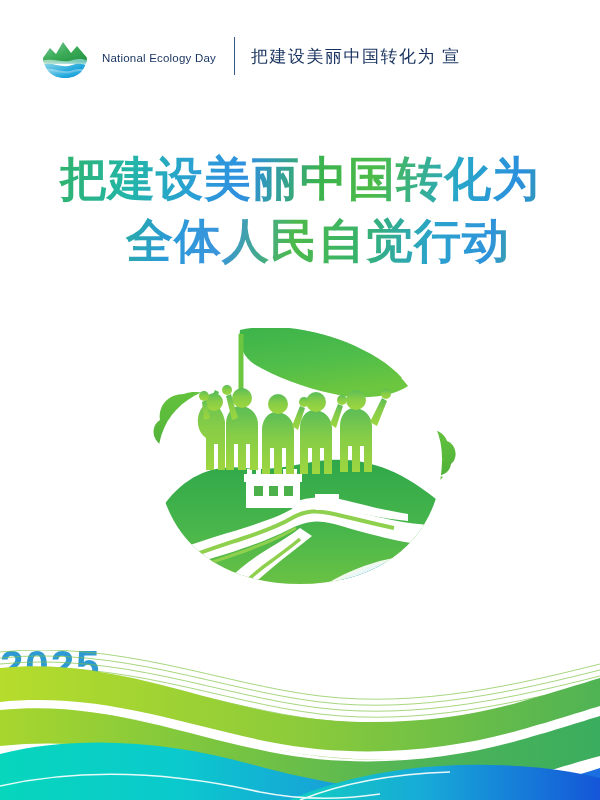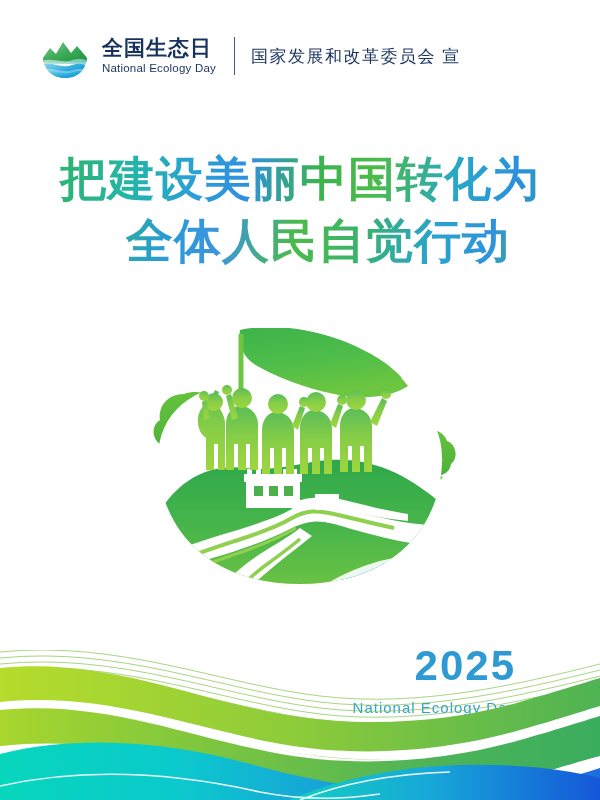--- a/index.html
+++ b/index.html
@@ -124,21 +124,21 @@
     width: 320px;
     height: 290px;
   }
 
   
   .year-block {
     position: absolute;
     left: 0;
     top: 645px;
     width: 516px;
-    text-align: right;
+    text-align: left;
   }
   .year-number {
     font-size: 42px;
     font-weight: bold;
     color: #2e9ad4;
     letter-spacing: 2px;
     line-height: 1;
   }
   .year-caption {
     margin-top: 12px;
@@ -193,27 +193,26 @@
           <path d="M2 60 C26 52 44 66 66 58 C80 53 92 58 98 60 L98 66 L2 66 Z" fill="url(#lgMid)" opacity="0.85"></path>
 
           <path d="M2 68 C24 60 42 76 64 68 C80 62 92 68 98 70 L98 100 L2 100 Z" fill="url(#lgBot)"></path>
           <path d="M2 78 C24 70 44 86 66 78 C80 73 92 78 98 80 L98 100 L2 100 Z" fill="#ffffff" opacity="0.35"></path>
           <path d="M2 82 C24 74 44 90 66 82 C80 77 92 82 98 84 L98 100 L2 100 Z" fill="url(#lgBot)"></path>
         </g>
       </svg>
     </span>
 
     <span class="brand-names">
-      <span class="brand-cn">全国生态日</span>
       <span class="brand-en">National Ecology Day</span>
     </span>
 
     <span class="brand-divider"></span>
 
-    <span class="brand-org">国家发展和改革委员会 宣</span>
+    <span class="brand-org">把建设美丽中国转化为 宣</span>
   </div>
 
   <div class="headline">
     <span class="headline-line line1">把建设美丽中国转化为</span>
     <span class="headline-line line2">全体人民自觉行动</span>
   </div>
 
   <div class="illustration">
     <svg viewBox="0 0 320 290" width="320" height="290" aria-hidden="true">
       <defs>

